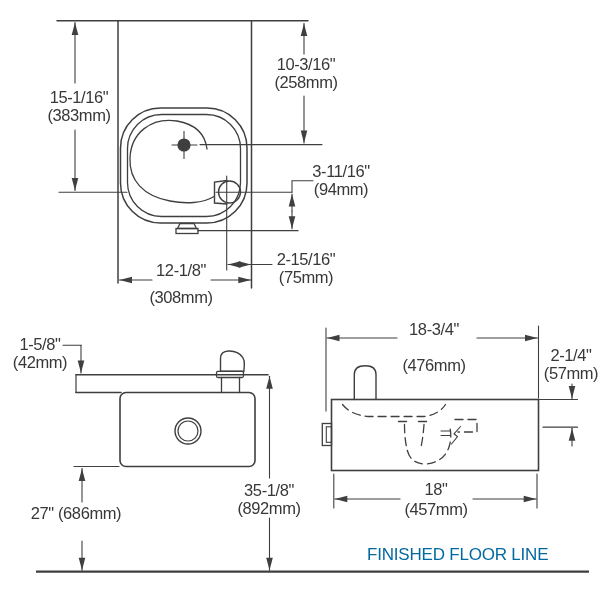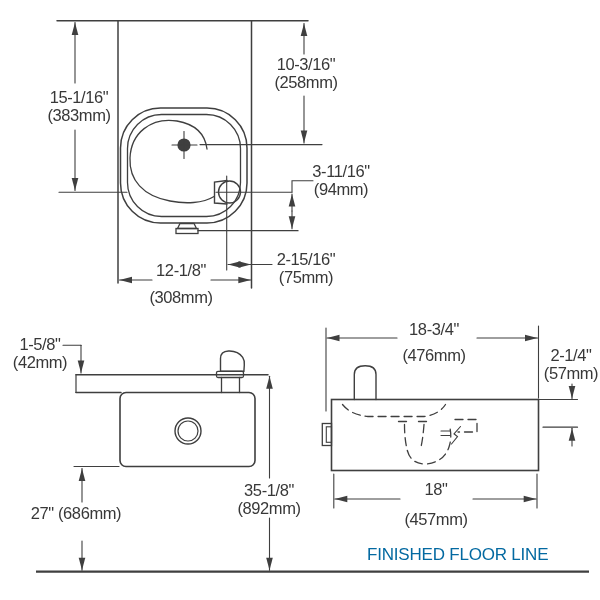--- a/index.html
+++ b/index.html
@@ -165,28 +165,28 @@
     <div>27" (686mm)</div>
   </div>
 
   <div class="dim-label" style="left:269px;top:481px">
     <div>35-1/8"</div>
     <div>(892mm)</div>
   </div>
 
   <div class="dim-label" style="left:434px;top:320px">
     <div>18-3/4"</div>
-    <div style="margin-top:8px">(476mm)</div>
+    <div style="margin-top:18px">(476mm)</div>
   </div>
 
   <div class="dim-label" style="left:571px;top:346px">
     <div>2-1/4"</div>
     <div>(57mm)</div>
   </div>
 
   <div class="dim-label" style="left:436px;top:480px">
     <div>18"</div>
-    <div style="margin-top:12px">(457mm)</div>
+    <div style="margin-top:2px">(457mm)</div>
   </div>
 
   <div class="floor-label" style="left:367px;top:545px">FINISHED FLOOR LINE</div>
 
 </div>
 
 </body></html>

